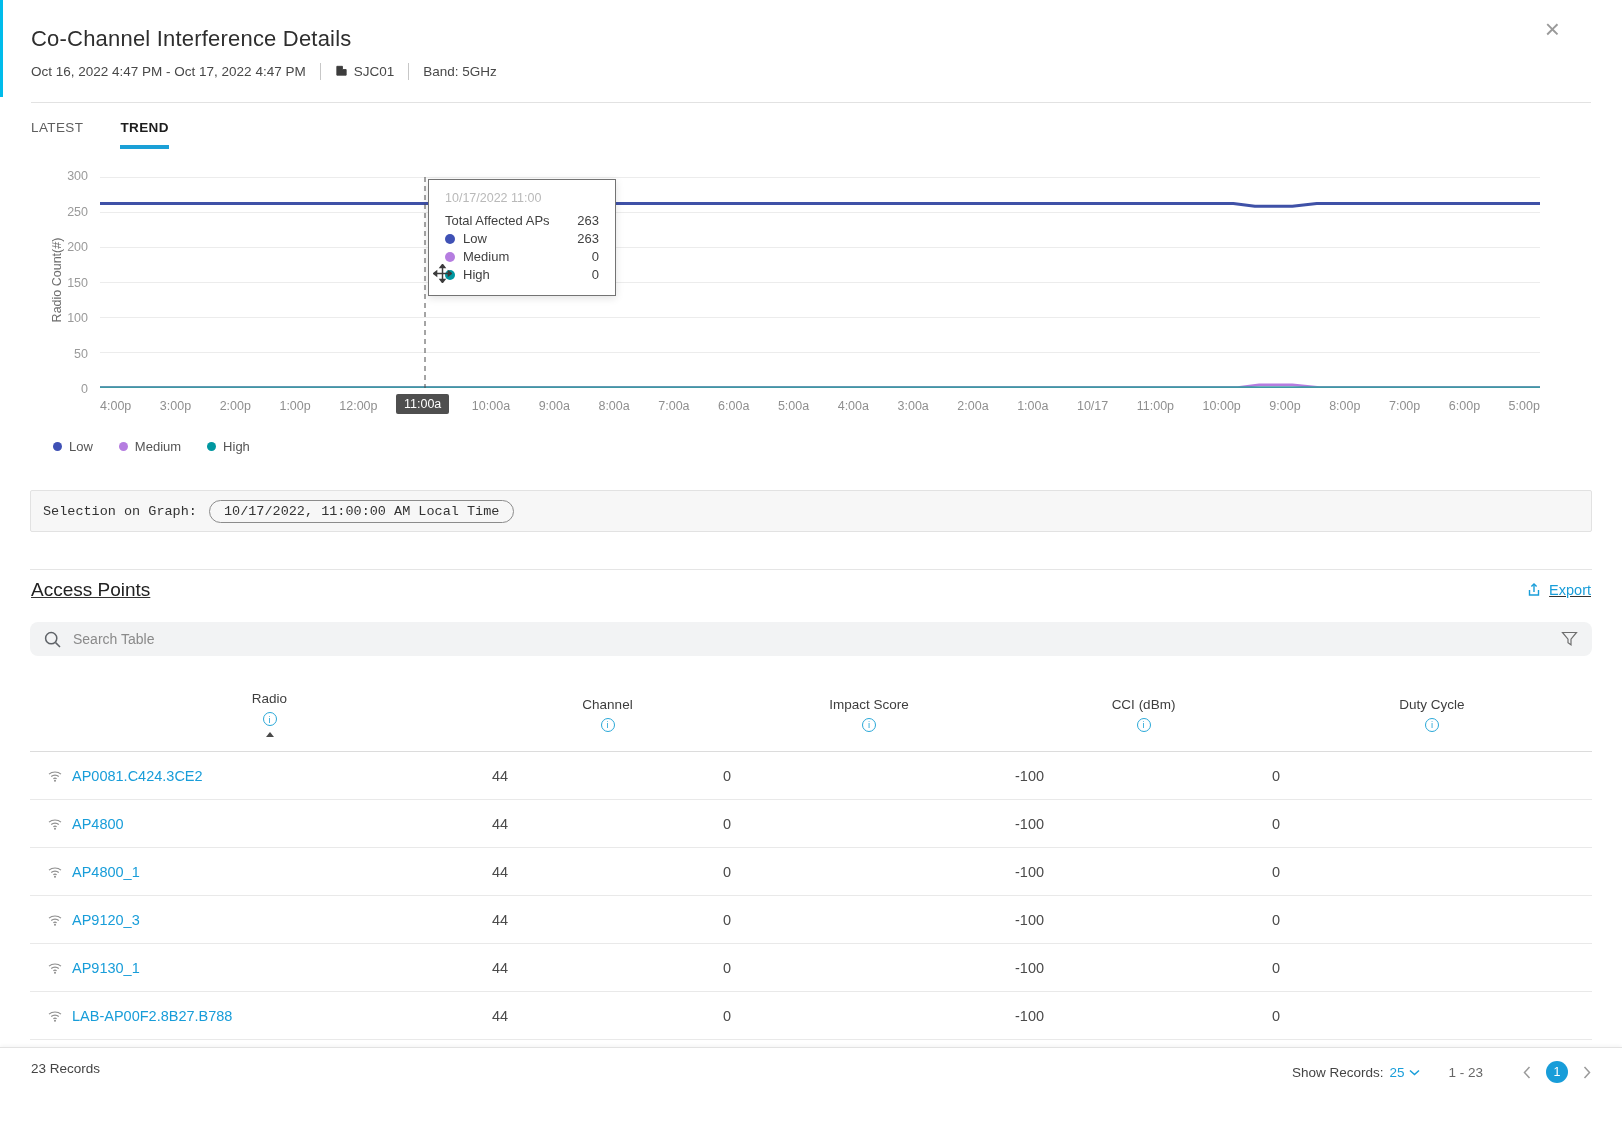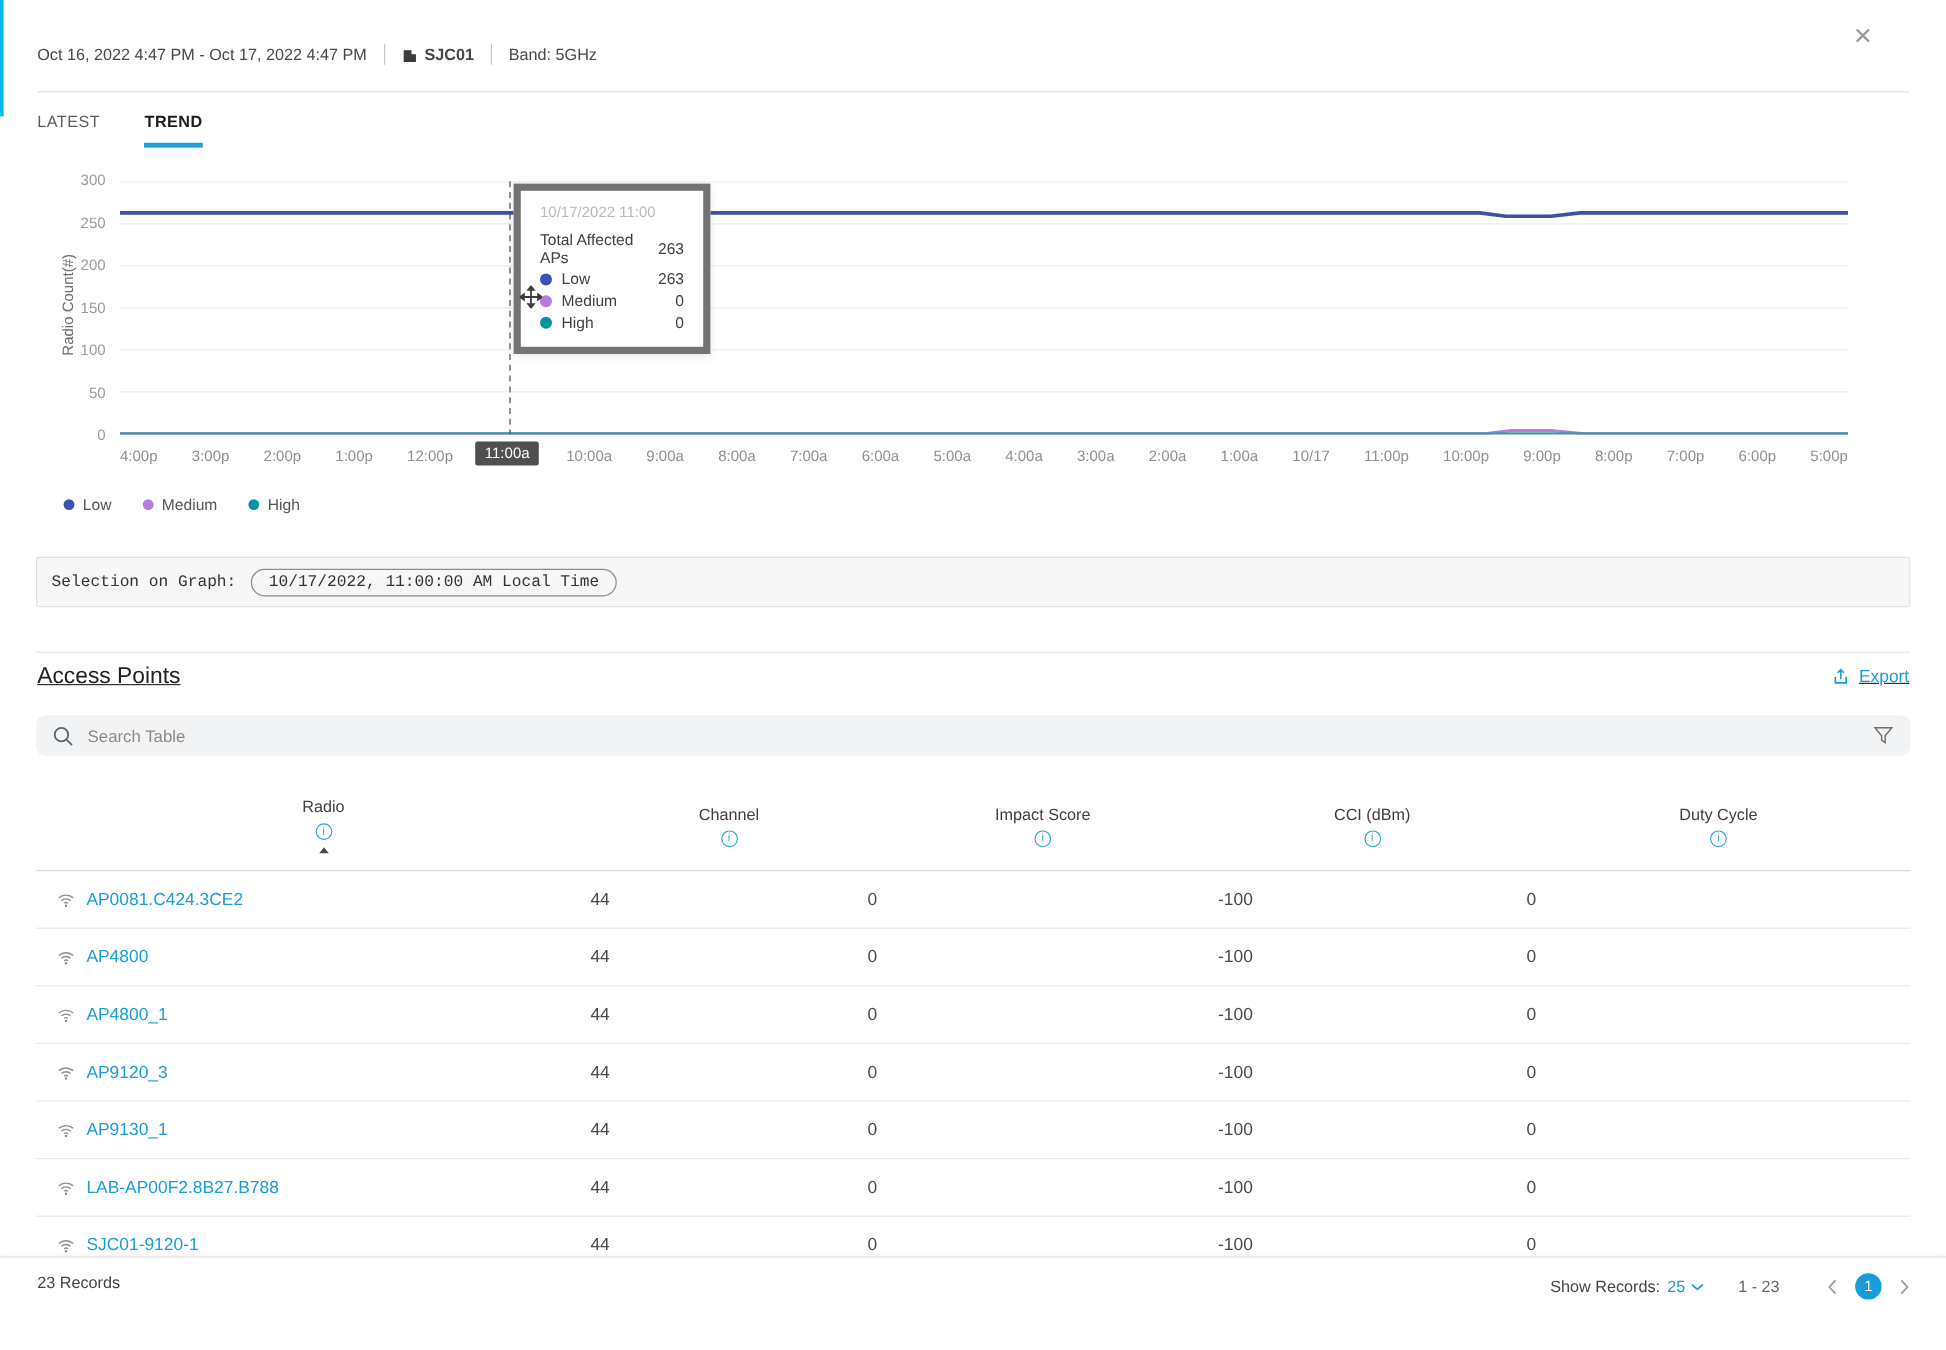--- a/index.html
+++ b/index.html
@@ -9,42 +9,42 @@
     background:#fff; color:#333;
     position:relative; overflow:hidden;
   }
   .left-accent{position:absolute;left:0;top:0;width:3px;height:97px;background:#00bceb;}
   .close-btn{position:absolute;top:16px;right:62px;font-size:26px;font-weight:300;color:#9a9a9a;cursor:pointer;line-height:1;}
   
   .header{padding:26px 31px 0;}
   .title{font-size:22px;font-weight:400;color:#2e2e2e;letter-spacing:.2px;}
   .subheader{display:flex;align-items:center;margin-top:11px;font-size:13.5px;color:#484848;}
   .subheader .vr{width:1px;height:17px;background:#c7c7c7;margin:0 14px;}
-  .site{display:flex;align-items:flex-end;gap:6px;font-weight:bold;}
+  .site{display:flex;align-items:flex-start;gap:6px;}
   .hdr-divider{border:none;border-top:1px solid #e2e2e2;margin:22px 31px 0;}
   
   .tabs{display:flex;gap:37px;margin:17px 31px 0;}
   .tab{font-size:13.5px;letter-spacing:.4px;color:#5e5e5e;padding-bottom:10px;cursor:pointer;}
   .tab.active{color:#1d1d1d;font-weight:bold;border-bottom:4px solid #1ba0d7;}
   
   .chart{position:relative;margin:14px 30px 0;height:300px;}
   .y-title{position:absolute;left:-62px;top:109px;width:180px;height:16px;transform:rotate(-90deg);
     text-align:center;font-size:12.5px;color:#6d6d6d;}
   .y-labels{position:absolute;left:0;top:6px;width:58px;height:227px;display:flex;flex-direction:column;
     justify-content:space-between;align-items:flex-end;font-size:12.5px;color:#9a9a9a;}
   .plot{position:absolute;left:70px;top:14px;width:1440px;height:211px;}
   .plot svg{width:100%;height:100%;display:block;}
   .x-labels{position:absolute;left:70px;top:236px;width:1440px;display:flex;justify-content:space-between;
     font-size:12.5px;color:#8f8f8f;white-space:nowrap;}
   .x-axis-title{position:absolute;left:70px;top:260px;width:1440px;text-align:center;font-size:13px;color:#666;}
   .legend{position:absolute;left:23px;top:276px;display:flex;gap:26px;font-size:13px;color:#555;}
   .legend-item{display:flex;align-items:center;gap:7px;}
   .dot{width:9px;height:9px;border-radius:50%;display:inline-block;}
   
-  .tooltip{position:absolute;left:398px;top:16px;width:164px;background:#fff;border:6px solid #737373;
+  .tooltip{position:absolute;left:398px;top:16px;width:188px;background:#fff;border:1px solid #737373;
     box-shadow:0 2px 8px rgba(0,0,0,.12);padding:11px 16px 13px;z-index:5;}
   .tt-title{font-size:12.5px;color:#b9b9b9;margin-bottom:8px;}
   .tt-row{display:flex;justify-content:space-between;align-items:center;font-size:13px;color:#3f3f3f;margin-top:3px;}
   .tt-name{display:flex;align-items:center;gap:8px;}
   .tt-dot{width:10px;height:10px;border-radius:50%;display:inline-block;}
   .sel-badge{position:absolute;top:231px;background:#4f4f4f;color:#fff;font-size:12.5px;
     padding:3px 8px;border-radius:2px;z-index:6;}
   .move-icon{position:absolute;left:403px;top:101px;z-index:6;}
   
   .selection-bar{margin:27px 30px 0;height:42px;background:#f7f7f7;border:1px solid #e2e2e2;border-radius:2px;
@@ -85,20 +85,21 @@
     display:flex;align-items:center;justify-content:center;cursor:pointer;}
   .pg-arrow{cursor:pointer;display:flex;align-items:center;}
 </style>
 </head>
 <body>
 
 <div class="left-accent"></div>
 <div class="close-btn">×</div>
 
 <div class="header">
+  <div class="title">Co-Channel Interference Details</div>
   <div class="subheader">
     <span>Oct 16, 2022 4:47 PM - Oct 17, 2022 4:47 PM</span>
     <span class="vr"></span>
     <span class="site">
       <svg width="13" height="13" viewBox="0 0 14 14">
         <path d="M2 12 V2.5 h6 v3.5 h4 V12 Z M4 4.5 h2 M4 7 h2 M9.5 8 h1" fill="#3c3c3c" stroke="#3c3c3c" stroke-width="1"></path>
       </svg>
       <span>SJC01</span>
     </span>
     <span class="vr"></span>

